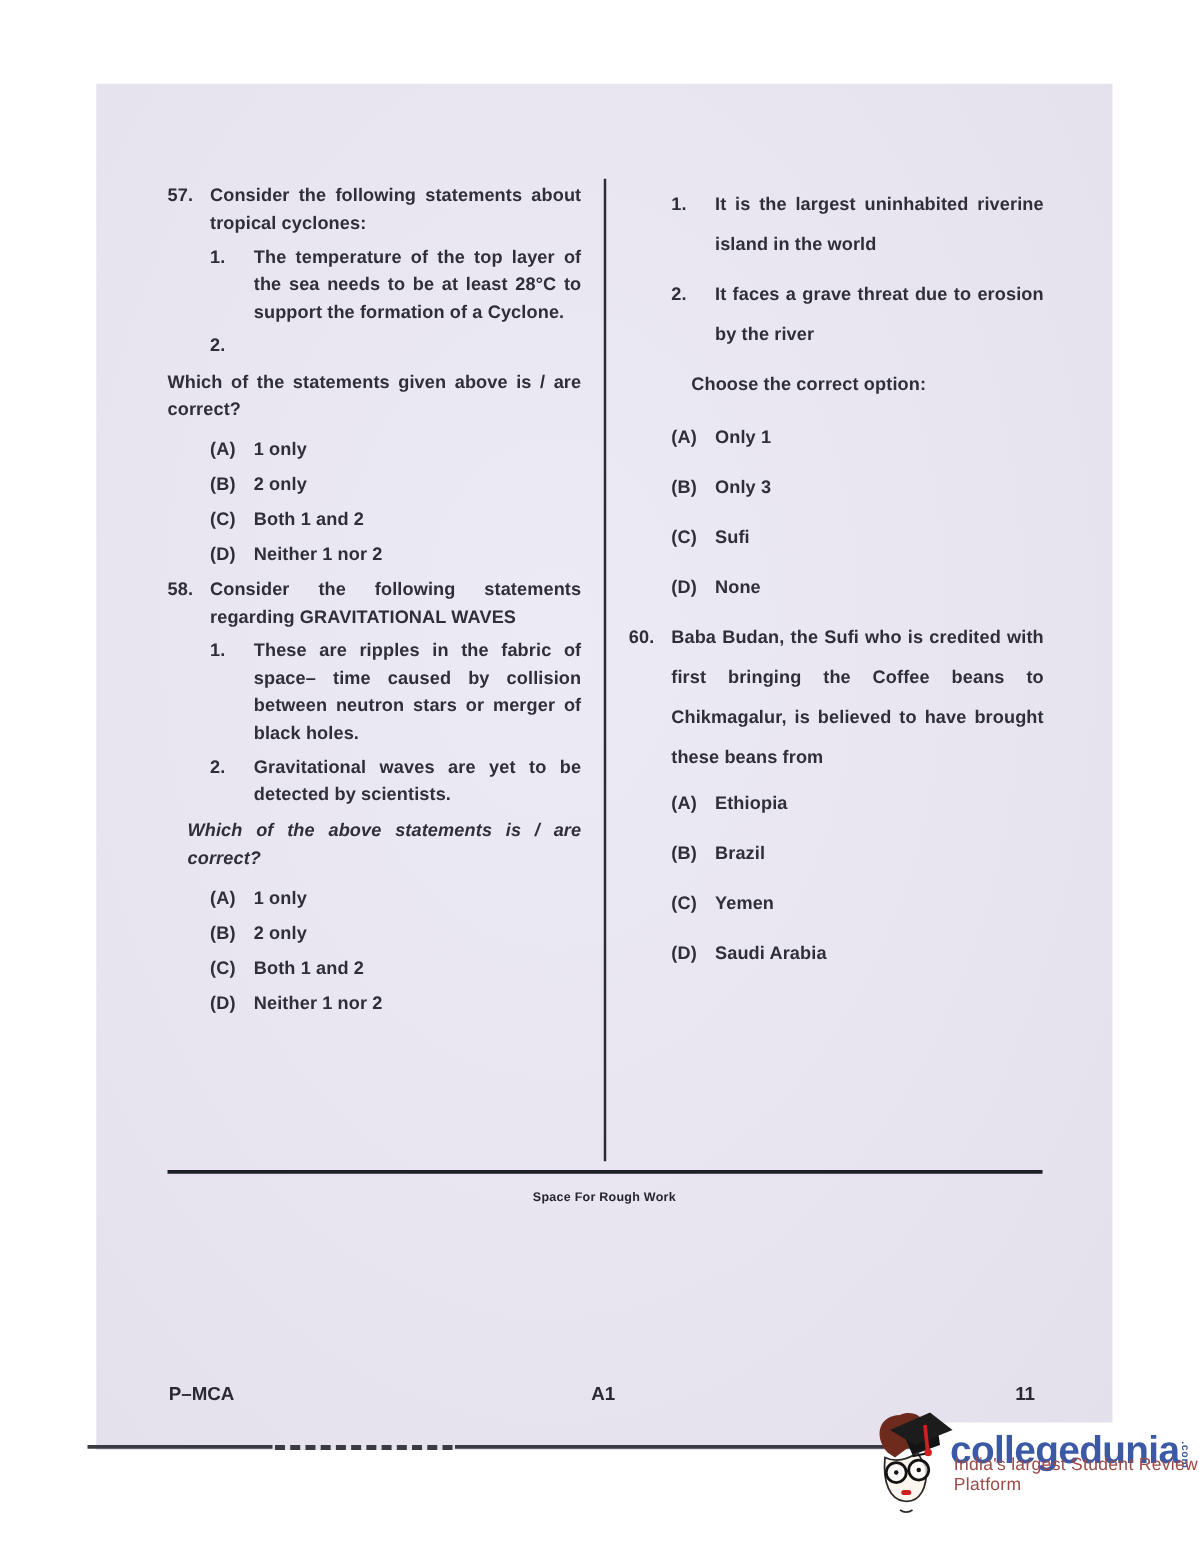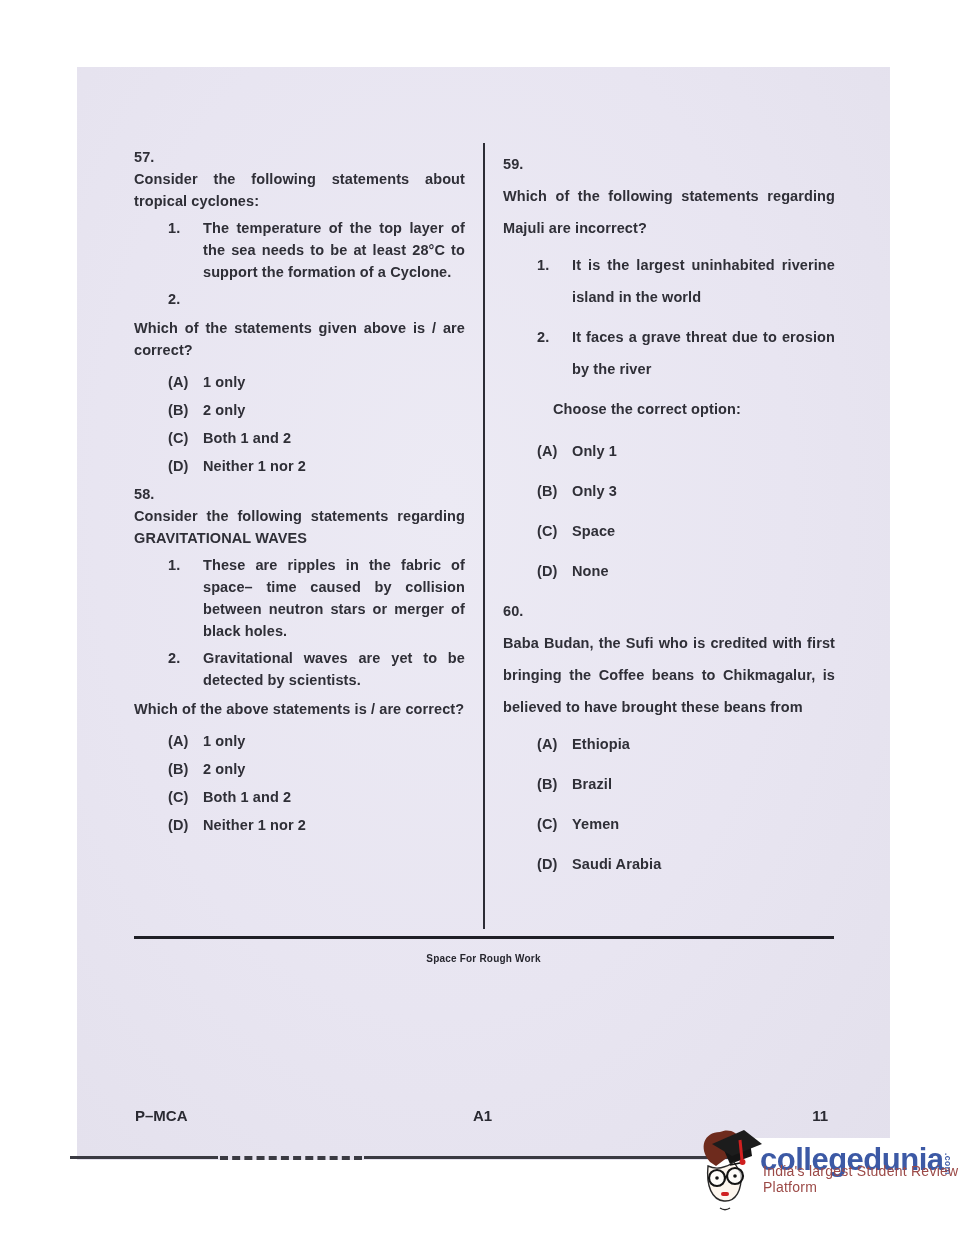--- a/index.html
+++ b/index.html
@@ -12,21 +12,21 @@
     background: radial-gradient(ellipse at 45% 40%, #eceaf4 0%, #e8e5f1 55%, #e3e0ec 100%);
     color: #2f2f37;
   }
 
   
   .col { position: absolute; font-size: 14.5px; font-weight: 700; letter-spacing: 0.1px; }
   .col-left  { left: 57px;  top: 79px; width: 331px; line-height: 22px; }
   .col-right { left: 426px; top: 81px; width: 332px; line-height: 32px; }
 
   .question { margin-bottom: 5px; }
-  .qhead { display: flex; margin-bottom: 5px; flex-direction: column; }
+  .qhead { display: flex; margin-bottom: 5px; }
   .qnum  { width: 34px; flex: none; }
   .qtext { flex: 1; text-align: justify; }
 
   .statement { display: flex; margin-left: 34px; margin-bottom: 5px; }
   .snum { width: 35px; flex: none; }
   .stext { flex: 1; text-align: justify; }
   .col-right .statement { margin-bottom: 8px; }
 
   .prompt { margin-left: 50px; margin-bottom: 10px; margin-top: 7px; text-align: justify; }
 
@@ -107,21 +107,21 @@
         <div class="qtext">Consider the following statements regarding GRAVITATIONAL WAVES</div>
       </div>
       <div class="statement">
         <span class="snum">1.</span>
         <div class="stext">These are ripples in the fabric of space– time caused by collision between neutron stars or merger of black holes.</div>
       </div>
       <div class="statement">
         <span class="snum">2.</span>
         <div class="stext">Gravitational waves are yet to be detected by scientists.</div>
       </div>
-      <div class="prompt" style="margin-left:0;">Which of the above statements is / are correct?</div>
+      <div class="prompt" style="margin-left:16px;font-style:italic;">Which of the above statements is / are correct?</div>
       <div class="option">
         <span class="olabel">(A)</span>
         <span>1 only</span>
       </div>
       <div class="option">
         <span class="olabel">(B)</span>
         <span>2 only</span>
       </div>
       <div class="option">
         <span class="olabel">(C)</span>
@@ -133,44 +133,40 @@
       </div>
     </div>
 
   </div>
 
   <div class="vdivider"></div>
 
   <div class="col col-right">
 
     <div class="question">
-      <div class="qhead">
-        <span class="qnum">59.</span>
-        <div class="qtext">Which of the following statements regarding Majuli are incorrect?</div>
-      </div>
       <div class="statement">
         <span class="snum">1.</span>
         <div class="stext">It is the largest uninhabited riverine island in the world</div>
       </div>
       <div class="statement">
         <span class="snum">2.</span>
         <div class="stext">It faces a grave threat due to erosion by the river</div>
       </div>
       <div class="prompt">Choose the correct option:</div>
       <div class="option">
         <span class="olabel">(A)</span>
         <span>Only 1</span>
       </div>
       <div class="option">
         <span class="olabel">(B)</span>
         <span>Only 3</span>
       </div>
       <div class="option">
         <span class="olabel">(C)</span>
-        <span>Space</span>
+        <span>Sufi</span>
       </div>
       <div class="option">
         <span class="olabel">(D)</span>
         <span>None</span>
       </div>
     </div>
 
     <div class="question">
       <div class="qhead">
         <span class="qnum">60.</span>

